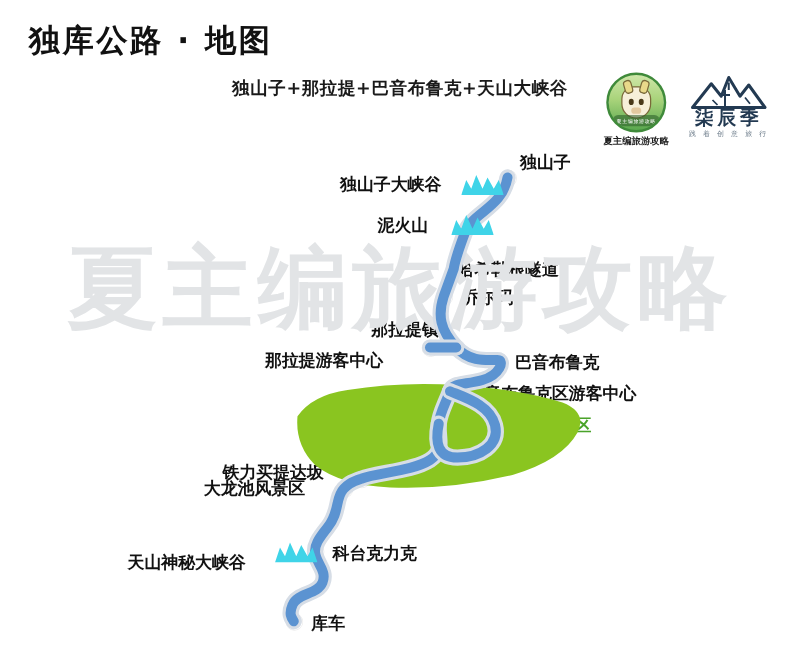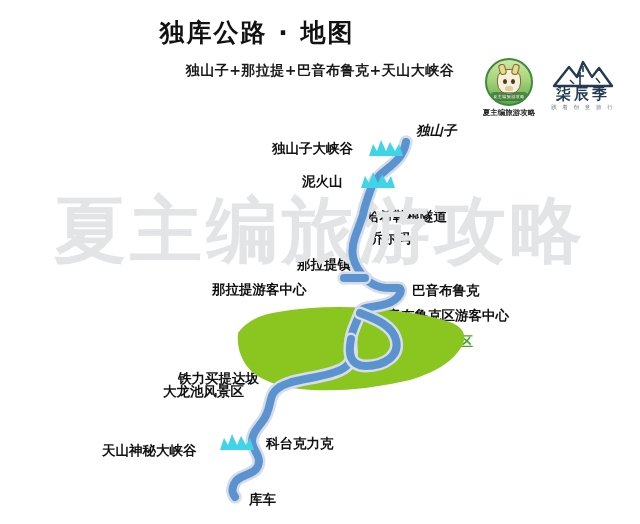--- a/index.html
+++ b/index.html
@@ -18,23 +18,24 @@
     font-size:72px;font-weight:bold;letter-spacing:4px;
     color:#e2e4e6;
     white-space:nowrap;
     z-index:1;
     user-select:none;
     font-family:"DejaVu Sans","Liberation Sans",sans-serif;
   }
 
   
   .title{
-    position:absolute;left:0;top:16px;width:514px;text-align:center;
+    position:absolute;left:0;top:16px;width:514px;
     font-size:25px;font-weight:bold;color:#111;letter-spacing:2px;
     z-index:6;
+    padding-left:23px;
   }
   .subtitle1{
     position:absolute;left:0;top:62px;width:640px;text-align:center;
     font-size:14px;font-weight:bold;color:#1a1a1a;letter-spacing:0.5px;z-index:6;
   }
   .subtitle2{
     position:absolute;left:0;top:85px;width:640px;text-align:center;
     font-size:14px;font-weight:bold;color:#1a1a1a;letter-spacing:1px;z-index:6;
   }
 
@@ -170,21 +171,21 @@
     <path d="M360 313 C 372 318, 392 324, 396 340 C 400 356, 384 366, 366 366
              C 350 366, 348 354, 351 339" fill="none" stroke="#d6dde6" stroke-width="13" stroke-linecap="round" stroke-linejoin="round"></path>
     <path d="M360 313 C 372 318, 392 324, 396 340 C 400 356, 384 366, 366 366
              C 350 366, 348 354, 351 339" fill="none" stroke="#5b93d1" stroke-width="8" stroke-linecap="round" stroke-linejoin="round"></path>
   </svg>
 
   <div class="lbl grass" style="left:268px;top:338px;">巴音布鲁克草原</div>
 
   <div id="poi-layer">
       <div class="dot" title="独山子" style="left: 399.5px; top: 135.5px;"></div>
-      <div class="lbl" style="left: 416px; top: 124px; font-style: italic;">独山子</div>
+      <div class="lbl" style="left: 416px; top: 124px;">独山子</div>
       <div class="mtn-icon" style="left: 369px; top: 138px;"><svg width="34" height="18" viewBox="0 0 34 18">
           <path d="M0 18 L4 6 L8 13 L12 2 L17 13 L21 4 L26 13 L30 6 L34 18 Z" fill="#3fd4e8"></path>
         </svg></div>
       <div class="lbl" style="left: 272px; top: 142px;">独山子大峡谷</div>
       <div class="mtn-icon" style="left: 361px; top: 170px;"><svg width="34" height="18" viewBox="0 0 34 18">
           <path d="M0 18 L4 6 L8 13 L12 2 L17 13 L21 4 L26 13 L30 6 L34 18 Z" fill="#3fd4e8"></path>
         </svg></div>
       <div class="lbl" style="left: 302px; top: 175px;">泥火山</div>
       <div class="dot" title="哈希勒根隧道" style="left: 356.5px; top: 208.5px;"></div>
       <div class="lbl" style="left: 366px; top: 210px;">哈希勒根隧道</div>

